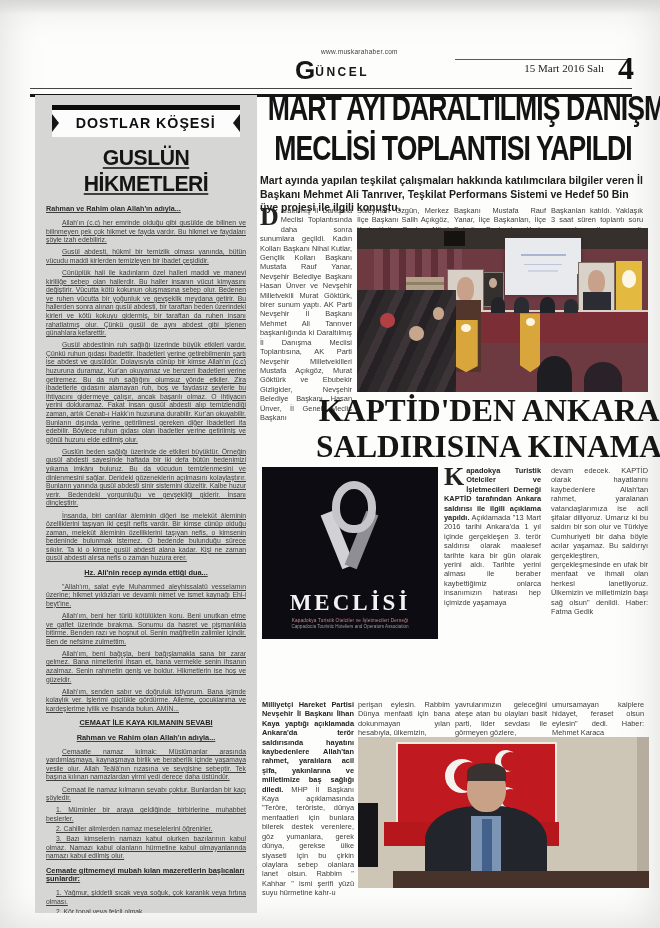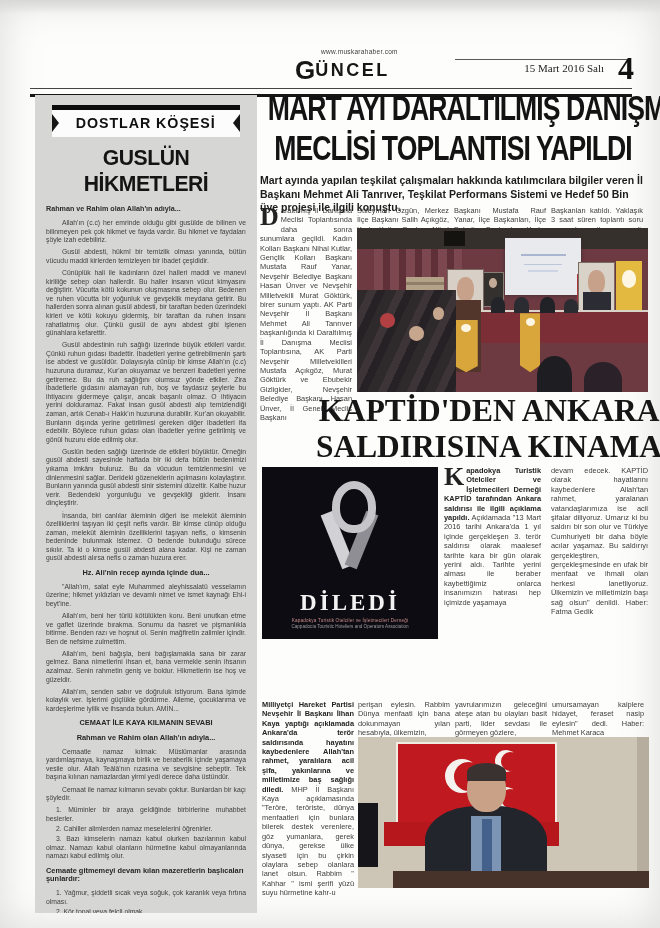--- a/index.html
+++ b/index.html
@@ -14,31 +14,31 @@
   .logo-swirl{width:34px;height:30px;margin-top:2px;}
   .logo-title{font-size:23px;font-weight:800;font-style:italic;color:#1b1b1b;letter-spacing:-1px;
         border-bottom:2px solid #1b1b1b;line-height:24px;}
   .logo-sub{font-size:7px;font-weight:800;letter-spacing:2px;color:#1b1b1b;display:flex;align-items:center;gap:3px;}
   .logo-sub .dot{font-size:6px;}
   .squiggle{width:60px;height:8px;}
   .section-block{position:absolute;left:265px;top:8px;}
   .site-url{font-size:6.5px;color:#3c3c3c;margin-left:26px;letter-spacing:.3px;}
   .section-name{color:#161616;font-weight:800;}
   .section-name .g{font-size:26px;font-family:"Liberation Sans",sans-serif;}
-  .section-name .rest{font-size:18px;letter-spacing:2.5px;vertical-align:3px;}
+  .section-name .rest{font-size:12px;letter-spacing:2.5px;vertical-align:3px;}
   .date-rule{position:absolute;left:425px;top:19px;width:175px;height:1px;background:#5a5a5a;}
   .date{position:absolute;right:28px;top:22px;font-family:"Liberation Serif",serif;font-size:11px;color:#222;}
   .page-num{position:absolute;right:-2px;top:10px;font-family:"Liberation Serif",serif;
         font-size:32px;font-weight:700;color:#111;}
   .masthead-rule{position:absolute;left:30px;top:88px;width:602px;height:5px;
         border-top:1px solid #444;border-bottom:3px solid #161616;}
 
   
   .friends{position:absolute;left:35px;top:95px;width:222px;height:818px;background:#d6d6d5;
-        padding:8px 11px;box-sizing:border-box;overflow:hidden;color:#3f3f3f;}
+        padding:8px 11px;box-sizing:border-box;overflow:hidden;color:#3f3f3f;text-decoration:underline;}
   .ribbon{position:relative;margin:2px 6px 8px 6px;background:#fcfcfc;border-top:5px solid #0c0c0c;
         text-align:center;padding:4px 0 5px 0;}
   .ribbon::before,.ribbon::after{content:"";position:absolute;top:4px;width:0;height:0;
         border-top:9px solid transparent;border-bottom:9px solid transparent;}
   .ribbon::before{left:0;border-left:7px solid #151515;}
   .ribbon::after{right:0;border-right:7px solid #151515;}
   .ribbon-label{font-size:15px;font-weight:800;letter-spacing:1px;color:#101010;transform:scaleX(.95);display:inline-block;}
   .friends-title{text-align:center;font-size:22.5px;font-weight:800;color:#141414;letter-spacing:-.5px;
         transform:scaleX(.94);margin:4px 0 7px 0;}
   .bismillah{font-size:7.2px;font-weight:700;color:#2c2c2c;margin:4px 0 6px 0;}
@@ -113,35 +113,35 @@
     <div class="friends-title">GUSLÜN HİKMETLERİ</div>
     <div class="bismillah">Rahman ve Rahim olan Allah'ın adıyla...</div>
 
     <p>Allah'ın (c.c) her emrinde olduğu gibi gusülde de bilinen ve bilinmeyen pek çok hikmet ve fayda vardır. Bu hikmet ve faydaları şöyle izah edebiliriz.</p>
     <p>Gusül abdesti, hükmî bir temizlik olması yanında, bütün vücudu maddi kirlerden temizleyen bir ibadet çeşididir.</p>
     <p>Cünüplük hali ile kadınların özel halleri maddi ve manevi kirliliğe sebep olan hallerdir. Bu haller insanın vücut kimyasını değiştirir. Vücutta kötü kokunun oluşmasına sebep olur. Bedenen ve ruhen vücutta bir yoğunluk ve gevşeklik meydana getirir. Bu hallerden sonra alınan gusül abdesti, bir taraftan beden üzerindeki kirleri ve kötü kokuyu gidermiş, bir taraftan da ruhen insanı rahatlatmış olur. Çünkü gusül de aynı abdest gibi işlenen günahlara kefarettir.</p>
     <p>Gusül abdestinin ruh sağlığı üzerinde büyük etkileri vardır. Çünkü ruhun gıdası ibadettir. İbadetleri yerine getirebilmenin şartı ise abdest ve gusüldür. Dolayısıyla cünüp bir kimse Allah'ın (c.c) huzuruna duramaz, Kur'an okuyamaz ve benzeri ibadetleri yerine getiremez. Bu da ruh sağlığını olumsuz yönde etkiler. Zira ibadetlerle gıdasını alamayan ruh, boş ve faydasız şeylerle bu ihtiyacını gidermeye çalışır, ancak başarılı olmaz. O ihtiyacın yerini dolduramaz. Fakat insan gusül abdesti alıp temizlendiği zaman, artık Cenab-ı Hakk'ın huzuruna durabilir. Kur'an okuyabilir. Bunların dışında yerine getirilmesi gereken diğer ibadetleri ifa edebilir. Böylece ruhun gıdası olan ibadetler yerine getirilmiş ve gönül huzuru elde edilmiş olur.</p>
     <p>Guslün beden sağlığı üzerinde de etkileri büyüktür. Örneğin gusül abdesti sayesinde haftada bir iki defa bütün bedenimizi yıkama imkânı buluruz. Bu da vücudun temizlenmesini ve dinlenmesini sağlar. Derideki gözeneklerin açılmasını kolaylaştırır. Bunların yanında gusül abdesti sinir sistemini düzeltir. Kalbe huzur verir. Bedendeki yorgunluğu ve gevşekliği giderir. İnsanı dinçleştirir.</p>
     <p>İnsanda, biri canlılar âleminin diğeri ise melekût âleminin özelliklerini taşıyan iki çeşit nefis vardır. Bir kimse cünüp olduğu zaman, melekût âleminin özelliklerini taşıyan nefis, o kimsenin bedeninde bulunmak istemez. O bedende bulunduğu sürece sıkılır. Ta ki o kimse gusül abdesti alana kadar. Kişi ne zaman gusül abdesti alırsa nefis o zaman huzura erer.</p>
 
-    <p class="center-head">Hz. Ali'nin recep ayında içinde dua...</p>
+    <p class="center-head">Hz. Ali'nin recep ayında ettiği dua...</p>
     <p>"Allah'ım, salat eyle Muhammed aleyhissalatü vesselamın üzerine; hikmet yıldızları ve devamlı nimet ve ismet kaynağı Ehl-i beyt'ine.</p>
     <p>Allah'ım, beni her türlü kötülükten koru. Beni unutkan etme ve gaflet üzerinde bırakma. Sonumu da hasret ve pişmanlıkla bitirme. Benden razı ve hoşnut ol. Senin mağfiretin zalimler içindir. Ben de nefsime zulmettim.</p>
     <p>Allah'ım, beni bağışla, beni bağışlamakla sana bir zarar gelmez. Bana nimetlerini ihsan et, bana vermekle senin ihsanın azalmaz. Senin rahmetin geniş ve boldur. Hikmetlerin ise hoş ve güzeldir.</p>
     <p>Allah'ım, senden sabır ve doğruluk istiyorum. Bana işimde kolaylık ver. İşlerimi güçlükle gördürme. Aileme, çocuklarıma ve kardeşlerime iyilik ve ihsanda bulun. AMİN...</p>
 
     <p class="center-head">CEMAAT İLE KAYA KILMANIN SEVABI</p>
     <p class="center-head">Rahman ve Rahim olan Allah'ın adıyla...</p>
     <p>Cemaatle namaz kılmak: Müslümanlar arasında yardımlaşmaya, kaynaşmaya birlik ve beraberlik içinde yaşamaya vesile olur. Allah Teâlâ'nın rızasına ve sevgisine sebeptir. Tek başına kılınan namazlardan yirmi yedi derece daha üstündür.</p>
     <p>Cemaat ile namaz kılmanın sevabı çoktur. Bunlardan bir kaçı şöyledir.</p>
     <p class="list-item">1. Müminler bir araya geldiğinde birbirlerine muhabbet beslerler.</p>
     <p class="list-item">2. Cahiller alimlerden namaz meselelerini öğrenirler.</p>
     <p class="list-item">3. Bazı kimselerin namazı kabul olurken bazılarının kabul olmaz. Namazı kabul olanların hürmetine kabul olmayanlarında namazı kabul edilmiş olur.</p>
 
-    <p class="center-head" style="text-align:left;">Cemaate gitmemeyi devam kılan mazeretlerin başlıcaları şunlardır:</p>
+    <p class="center-head" style="text-align:left;">Cemaate gitmemeyi mubah kılan mazeretlerin başlıcaları şunlardır:</p>
     <p class="list-item">1. Yağmur, şiddetli sıcak veya soğuk, çok karanlık veya fırtına olması.</p>
     <p class="list-item">2. Kör topal veya felçli olmak</p>
 
   </aside>
 
   <div class="a1-headline">
     <div class="a1-line">MART AYI DARALTILMIŞ DANIŞMA</div>
     <div class="a1-line">MECLİSİ TOPLANTISI YAPILDI</div>
   </div>
   <div class="a1-deck">Mart ayında yapılan teşkilat çalışmaları hakkında katılımcılara bilgiler veren İl Başkanı Mehmet Ali Tanrıver, Teşkilat Performans Sistemi ve Hedef 50 Bin üye projesi ile ilgili konuştu.</div>
@@ -207,37 +207,37 @@
     <div class="a2-line">KAPTİD'DEN ANKARA</div>
     <div class="a2-line">SALDIRISINA KINAMA</div>
   </div>
 
   <div class="kaptid-box">
     <div class="kribbon">
       <div class="kleg1"></div>
         <div class="kleg2"></div>
         <div class="kloop"></div>
     </div>
-    <div class="kaptid-name">DİLEDİ</div>
+    <div class="kaptid-name">MECLİSİ</div>
     <div class="kaptid-sub">Kapadokya Turistik Otelciler ve İşletmecileri Derneği</div>
     <div class="kaptid-sub2">Cappadocia Touristic Hoteliers and Operators Association</div>
   </div>
 
   <div class="newscol" style="left:444px;top:466px;width:97px;height:176px;">
     <span class="dropcap">K</span><span class="lead-bold">apadokya Turistik Otelciler ve İşletmecileri Derneği KAPTİD tarafından Ankara saldırısı ile ilgili açıklama yapıldı.</span><span> Açıklamada "13 Mart 2016 tarihi Ankara'da 1 yıl içinde gerçekleşen 3. terör saldırısı olarak maalesef tarihte kara bir gün olarak yerini aldı. Tarihte yerini alması ile beraber kaybettiğimiz onlarca insanımızın hatırası hep içimizde yaşamaya</span>
   </div>
   <div class="newscol" style="left:551px;top:466px;width:97px;height:176px;">devam edecek. KAPTİD olarak hayatlarını kaybedenlere Allah'tan rahmet, yaralanan vatandaşlarımıza ise acil şifalar diliyoruz. Umarız ki bu saldırı bir son olur ve Türkiye Cumhuriyeti bir daha böyle acılar yaşamaz. Bu saldırıyı gerçekleştiren, gerçekleşmesinde en ufak bir menfaat ve ihmali olan herkesi lanetliyoruz. Ülkemizin ve milletimizin başı sağ olsun" denildi. Haber: Fatma Gedik</div>
 
 
   <div class="newscol" style="left:262px;top:700px;height:212px;">
     <span class="lead-bold">Milliyetçi Hareket Partisi Nevşehir İl Başkanı İlhan Kaya yaptığı açıklamada Ankara'da terör saldırısında hayatını kaybedenlere Allah'tan rahmet, yaralılara acil şifa, yakınlarına ve milletimize baş sağlığı diledi.</span><span> MHP İl Başkanı Kaya açıklamasında "Teröre, teröriste, dünya menfaatleri için bunlara bilerek destek verenlere, göz yumanlara, gerek dünya, gerekse ülke siyaseti için bu çirkin olaylara sebep olanlara lanet olsun. Rabbim " Kahhar " ismi şerifi yüzü suyu hürmetine kahr-u</span>
   </div>
   <div class="newscol" style="left:455px;top:700px;height:36px;">yavrularımızın geleceğini ateşe atan bu olayları basit parti, lider sevdası ile görmeyen gözlere,</div>
   <div class="newscol" style="left:358px;top:700px;height:36px;">perişan eylesin. Rabbim Dünya menfaati için bana dokunmayan yılan hesabıyla, ülkemizin,</div>
-  <div class="newscol" style="left:552px;top:700px;height:36px;">umursamayan kalplere hidayet, feraset nasip eylesin" dedi. Haber: Mehmet Karaca</div>
+  <div class="newscol" style="left:552px;top:700px;height:36px;">umursamayan kalplere hidayet, feraset olsun eylesin" dedi. Haber: Mehmet Karaca</div>
 
   <div class="photo2">
     <div class="ph" style="right:0;top:0;width:4%;height:100%;background:#b6ad9e;"></div>
     <div class="ph" style="left:13%;top:3%;width:54%;height:56%;background:#c0191f;border:2px solid #f0ece2;">
       <div class="crescent" style="left:30%;top:18%;width:34px;height:34px;">
         <span style="content:'';position:absolute;left:9px;top:3px;width:29px;height:29px;border-radius:50%;background:#c0191f;display:block;"></span>
       </div>
       <div class="crescent" style="left:62%;top:8%;width:22px;height:22px;">
         <span style="position:absolute;left:6px;top:2px;width:19px;height:19px;border-radius:50%;background:#c0191f;display:block;"></span>
       </div>

